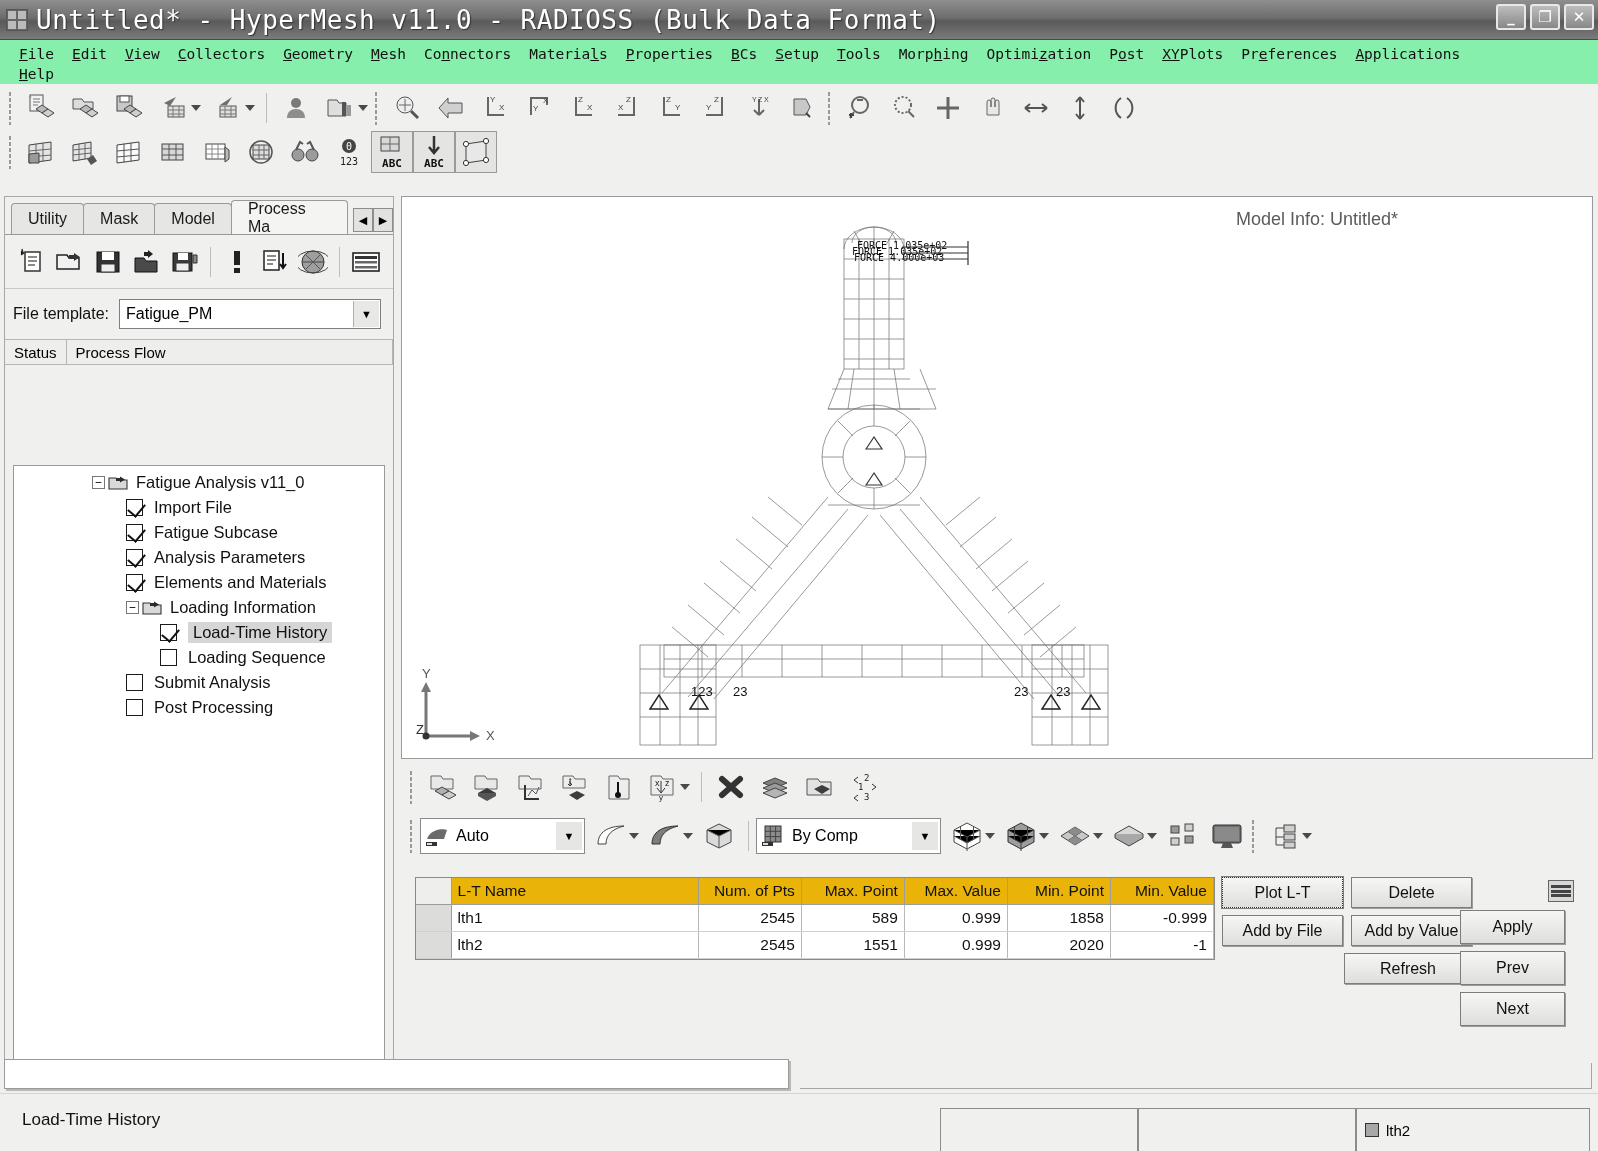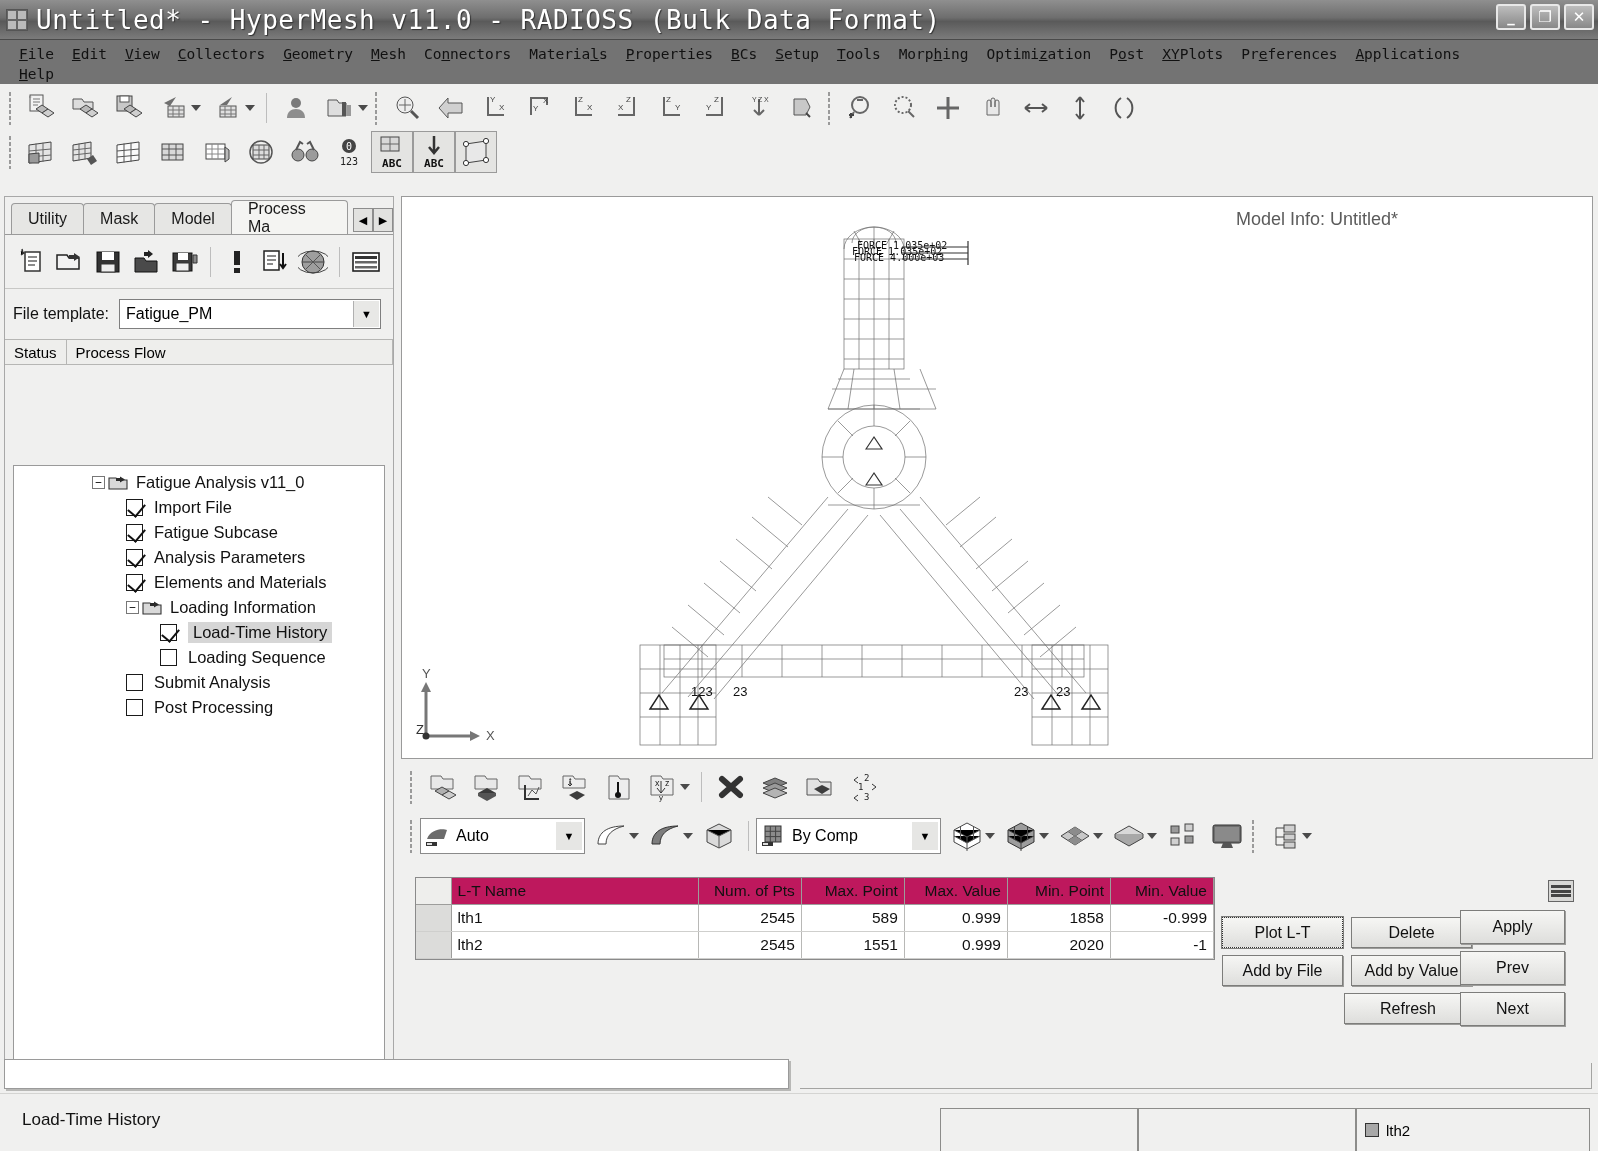--- a/index.html
+++ b/index.html
@@ -38,21 +38,21 @@
     width:30px;height:26px;
     background:linear-gradient(to bottom,#bdbdbd,#888);
     border:2px solid #e8e8e8; border-radius:3px;
     display:flex;align-items:center;justify-content:center;
     color:#fff;font-size:15px;font-weight:bold;
     font-family:"DejaVu Sans", sans-serif;
   }
 
   
   #menubar{
-    background:#737373; padding:4px 10px 0 10px;
+    background:#86efac; padding:4px 10px 0 10px;
     font-family:"DejaVu Sans Mono", monospace;
     font-size:14.5px; color:#111;
   }
   #menubar .row{display:flex;gap:0;flex-wrap:nowrap;}
   .menu-item{
     padding:2px 9px; white-space:nowrap; cursor:default;
   }
   .menu-item .mn{text-decoration:underline;}
 
   
@@ -193,42 +193,42 @@
     background:#e6e6e4;display:flex;align-items:center;justify-content:center;
   }
 
   
   #tablearea{
     position:absolute;left:415px;top:877px;width:800px;
     border:1px solid #8a8a8a;background:#fff;
   }
   table{border-collapse:collapse;width:100%;font-size:15.5px;}
   thead td{
-    background:#be185d;border-right:1px solid #9d9d9b;border-bottom:1px solid #9d9d9b;
+    background:#eab308;border-right:1px solid #9d9d9b;border-bottom:1px solid #9d9d9b;
     padding:4px 6px;color:#111;font-weight:normal;
   }
   tbody td{
     border-right:1px solid #b8b8b6;border-bottom:1px solid #cfcfcd;
     padding:4px 6px;background:#fff;color:#111;
   }
   td.num{text-align:right;}
   td.rowhdr{background:#dcdcda;width:34px;border-right:1px solid #9d9d9b;}
   thead td.rowhdr{background:#eeeeec;}
 
   
   .btn{
     border:1px solid #7d7d7b;
     background:linear-gradient(to bottom,#f6f6f4 0%,#e9e9e7 55%,#dededc 100%);
     box-shadow:1px 1px 0 #9c9c9a;
     display:flex;align-items:center;justify-content:center;
     font-size:16px;color:#111;height:31px;
     overflow:hidden;white-space:nowrap;
   }
   .btn.focused{border:1px dotted #333;outline:1px solid #7d7d7b;}
-  #btngrid{position:absolute;left:1222px;top:917px;width:250px;}
+  #btngrid{position:absolute;left:1222px;top:877px;width:250px;}
   #btngrid .rowb{display:flex;gap:8px;margin-bottom:7px;}
   #btngrid .rowb .btn{flex:1;}
   #rightcol{position:absolute;left:1460px;top:910px;width:105px;}
   #rightcol .btn{margin-bottom:7px;}
   #listicon{
     position:absolute;right:24px;top:880px;width:26px;height:22px;
     border:1px solid #666;background:#d8d8d6;
     display:flex;flex-direction:column;justify-content:space-evenly;padding:2px;
   }
   #listicon span{display:block;height:3px;background:#444;}

